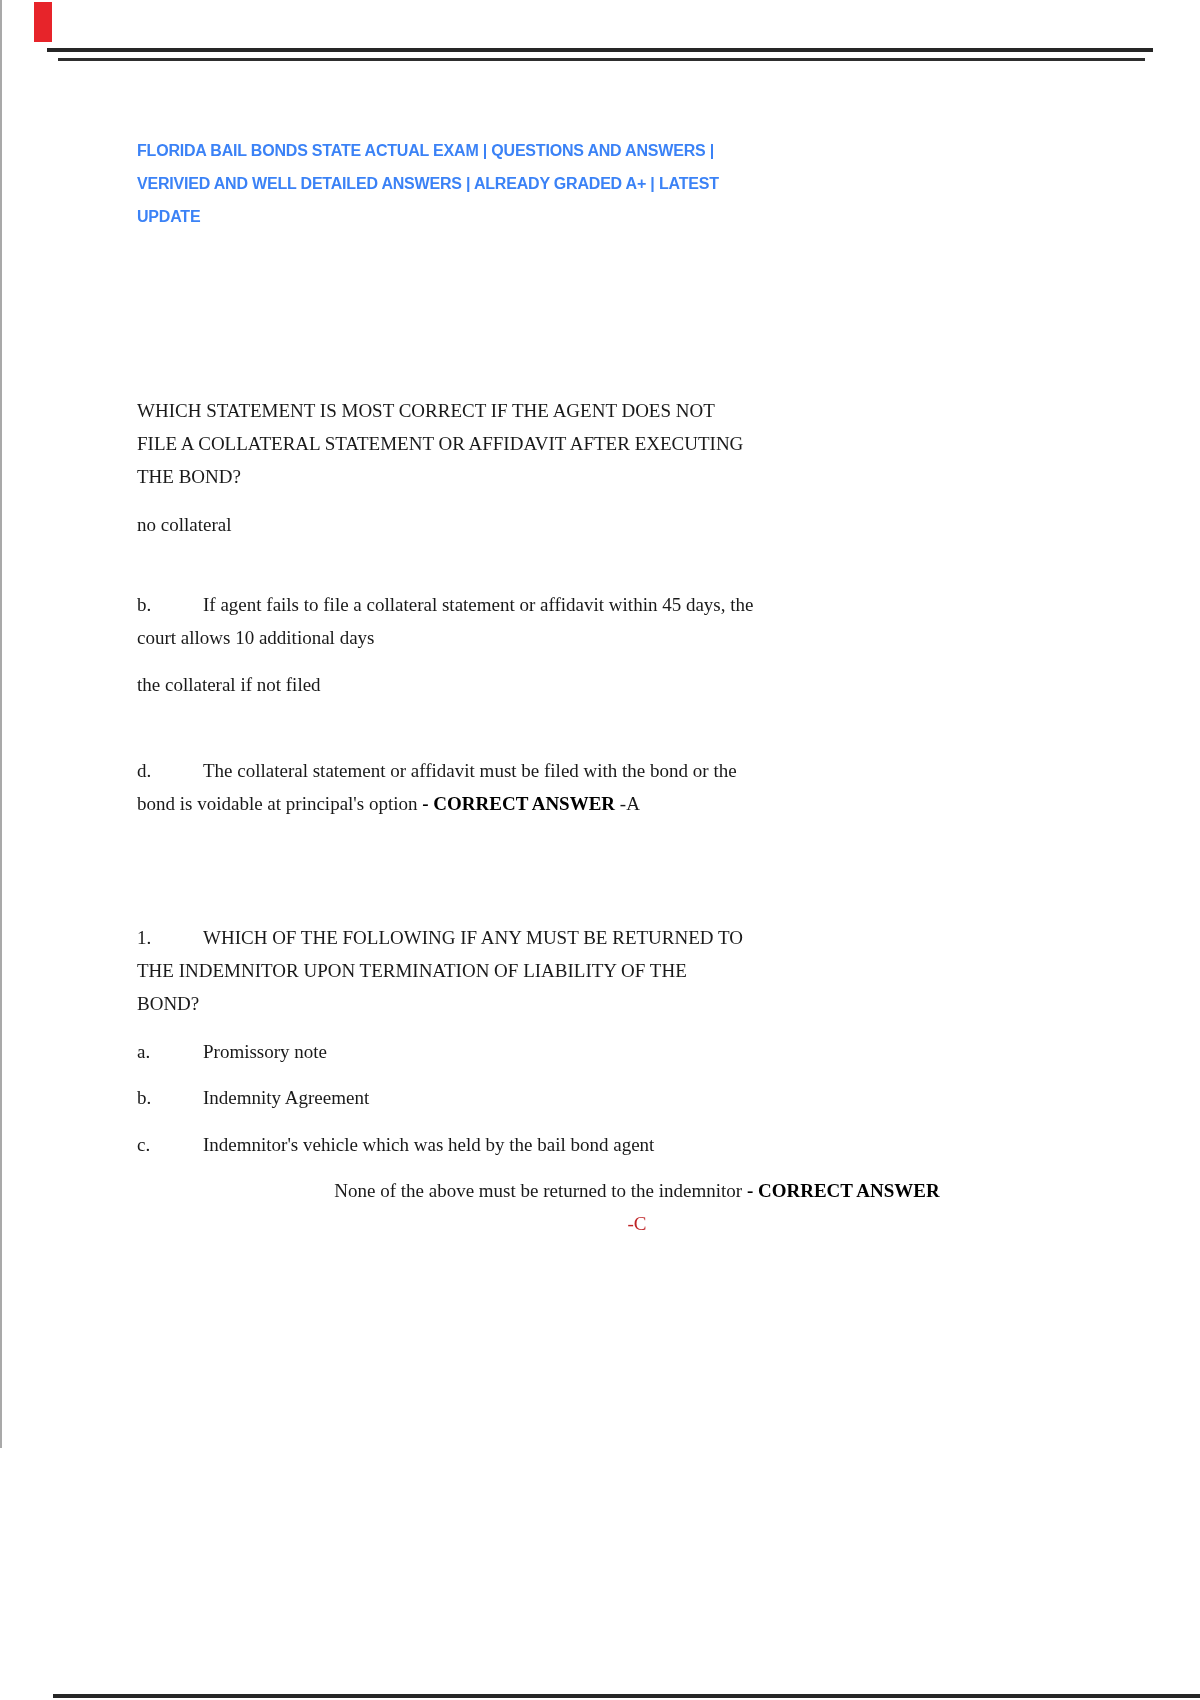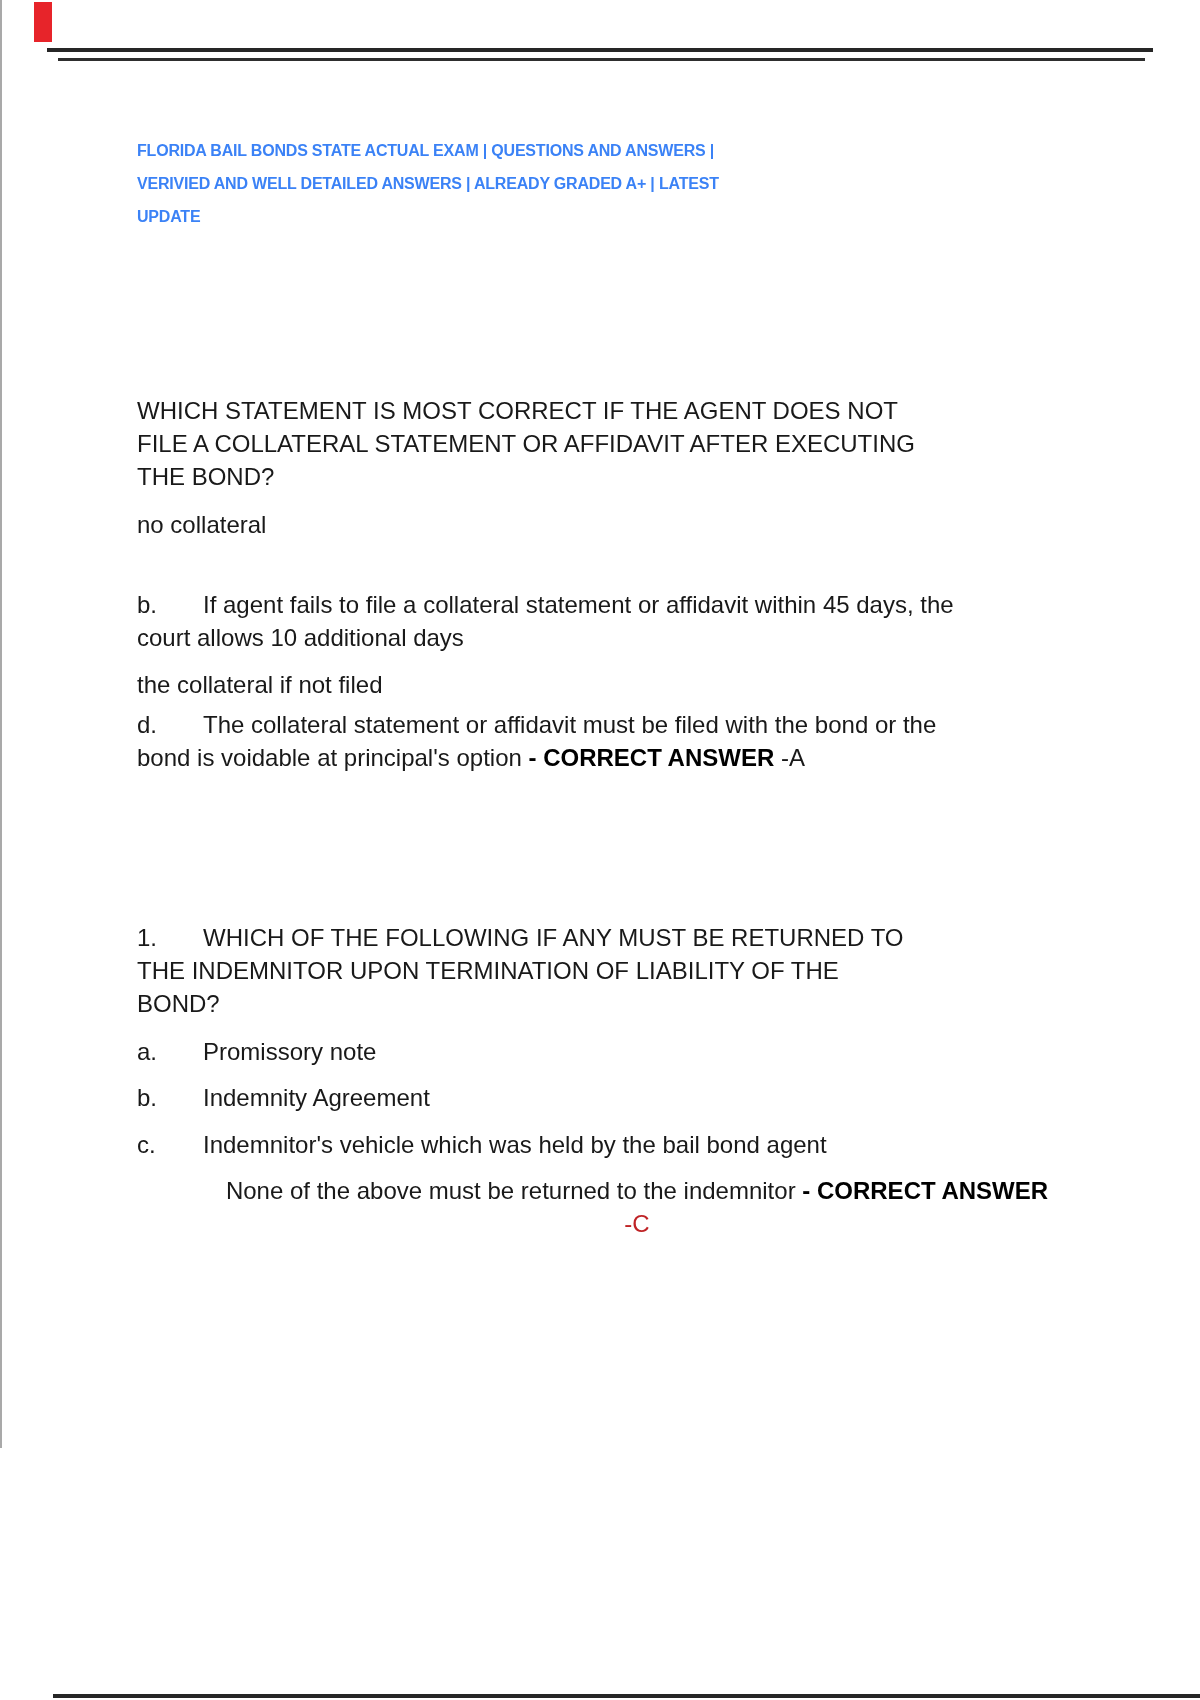--- a/index.html
+++ b/index.html
@@ -20,33 +20,33 @@
     position: absolute; left: 137px; top: 134px; width: 960px;
     font-family: "Liberation Sans", sans-serif;
     font-weight: bold; font-size: 16px; line-height: 33px;
     color: #3b82f6; letter-spacing: -0.2px;
   }
   .doc-title .tline { display: block; white-space: nowrap; }
 
   
   .para {
     position: absolute; left: 137px; width: 1000px;
-    font-family: Liberation Sans, sans-serif;
-    font-size: 24px; line-height: 33px; color: #191919;
+    font-family: Liberation Serif, serif;
+    font-size: 19px; line-height: 33px; color: #191919;
   }
   .para .bline { display: block; white-space: nowrap; }
   .letter { display: inline-block; width: 66px; }
   .answer-label { color: #000000; font-weight: bold; }
   .answer-letter-red { color: #bf2326; }
 
   .q1-block   { top: 394px; }
   .q1-opt-a   { top: 508px; }
   .q1-opt-b   { top: 588px; }
   .q1-opt-c   { top: 668px; }
-  .q1-opt-d   { top: 708px; }
+  .q1-opt-d   { top: 754px; }
   .q2-block   { top: 921px; }
   .q2-opt-a   { top: 1035px; }
   .q2-opt-b   { top: 1081px; }
   .q2-opt-c   { top: 1128px; }
   .q2-answer  { top: 1174px; text-align: center; }
 </style>
 </head>
 <body>
 
 <div class="red-mark"></div>

